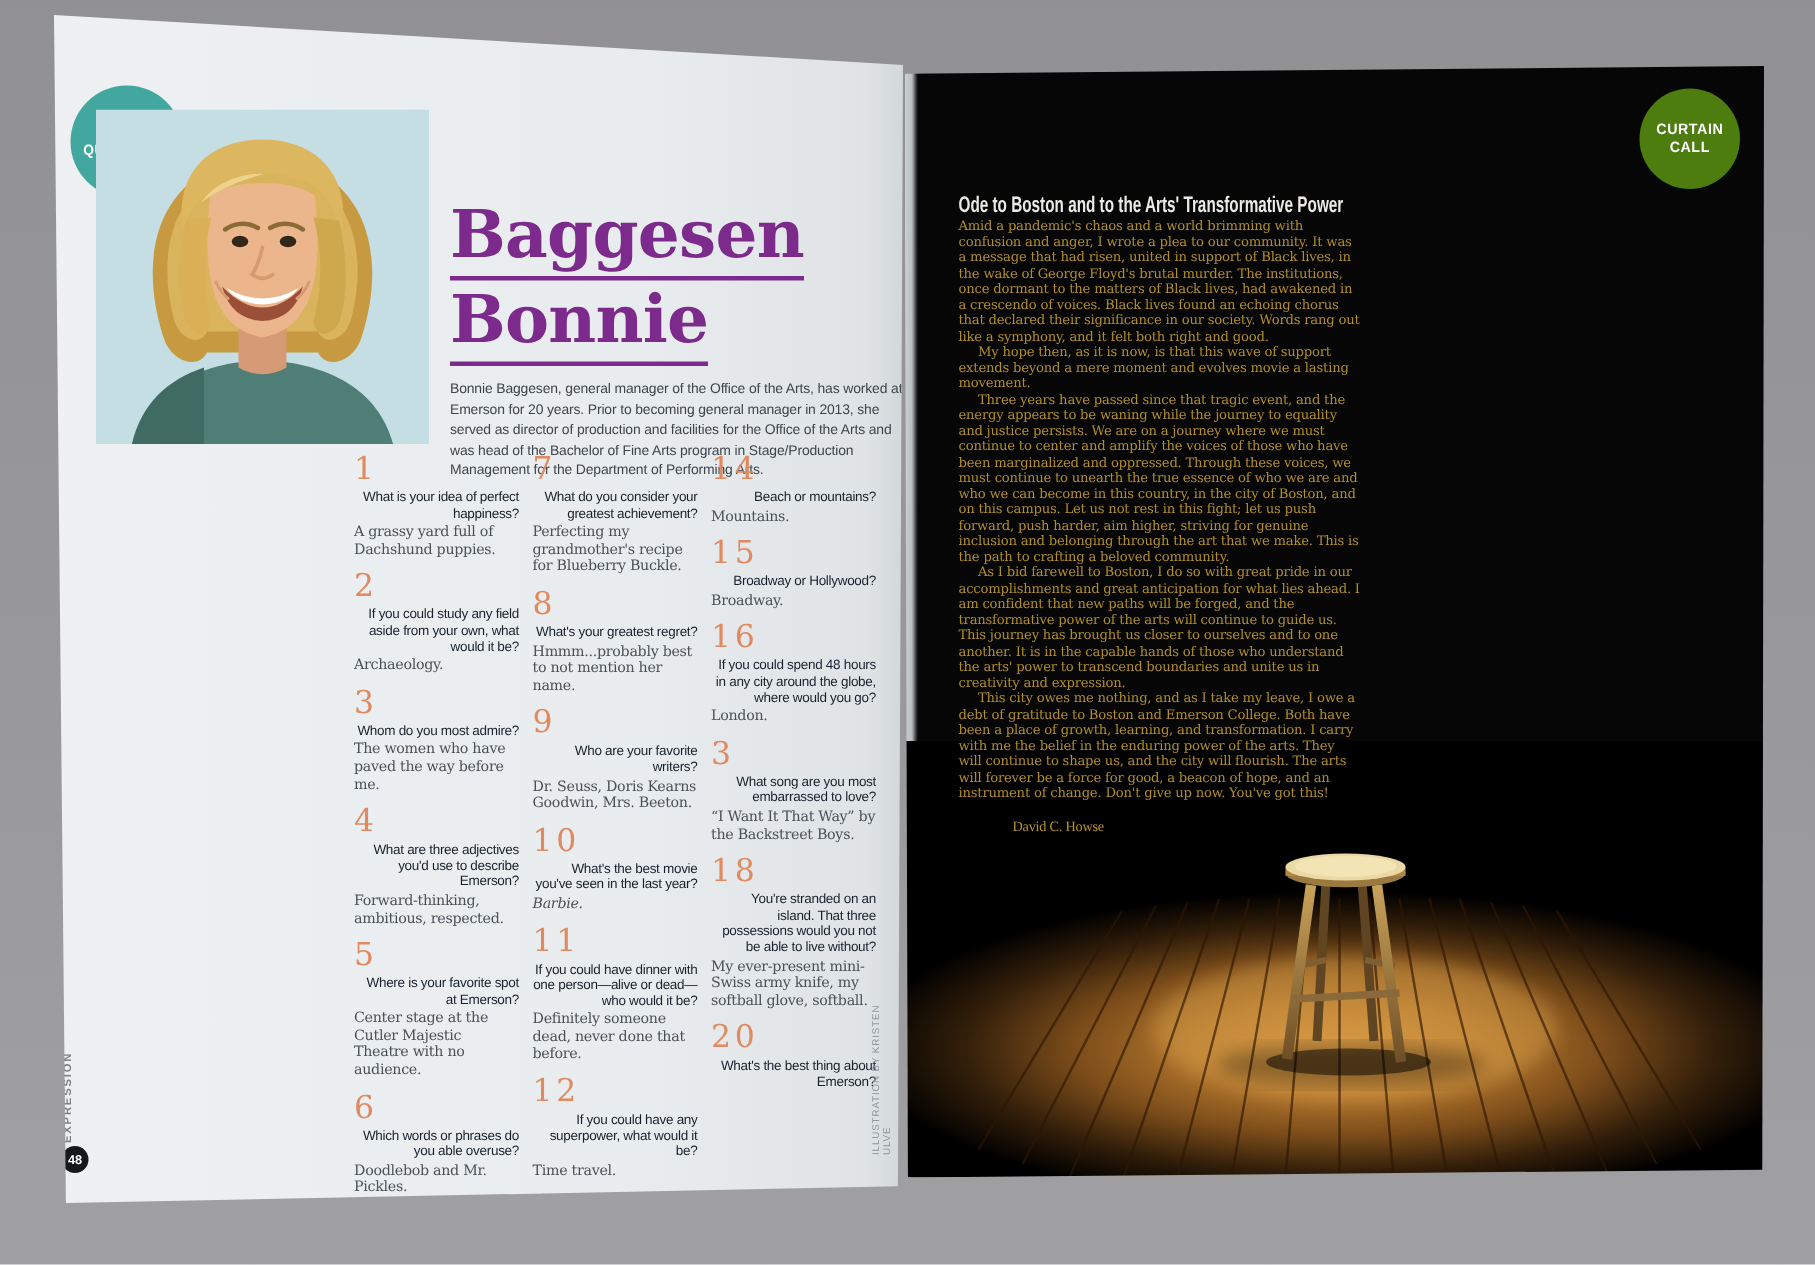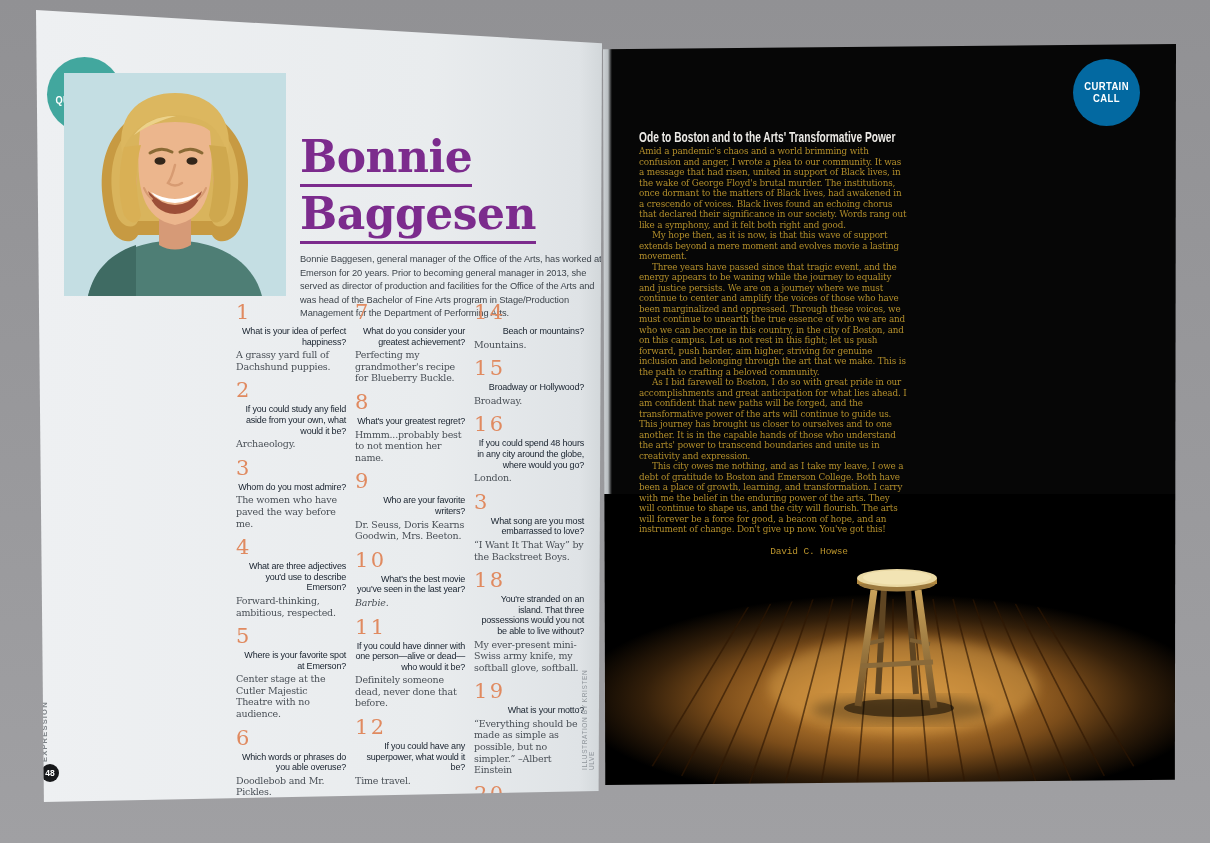--- a/index.html
+++ b/index.html
@@ -54,36 +54,36 @@
   
   .page-right{
     left:603px;top:44px;width:573px;height:741px;background:#060606;
     clip-path:polygon(0% .7%,100% 0%,99.8% 99.3%,.4% 100%);
     filter:drop-shadow(0 6px 8px rgba(0,0,0,.45));
   }
   .spine-sliver{
     position:absolute;left:0;top:0;width:9px;height:100%;
     background:linear-gradient(90deg,#cdd1d4 0%,#b9bec1 55%,#3a3b3c 85%,#060606 100%);
   }
-  .badge-curtain{left:470px;top:15px;width:67px;height:67px;background:#0369a1;z-index:5;}
+  .badge-curtain{left:490px;top:15px;width:67px;height:67px;background:#4d7c0f;z-index:5;}
   .badge-curtain .badge-txt{font-size:10px;line-height:12px;letter-spacing:.4px;transform:scaleX(.95);}
   .headline{
     position:absolute;left:36px;top:84px;color:#eceae6;font-weight:bold;
     font-size:15px;white-space:nowrap;transform:scaleX(.68);transform-origin:0 0;letter-spacing:0;
   }
   .article{
     position:absolute;left:36px;top:102px;width:268px;
     font-family:"DejaVu Serif",serif;font-size:8.8px;line-height:10.5px;
     letter-spacing:-.15px;color:#b28e2b;z-index:4;
   }
   .article p{margin:0;}
   .article p + p{text-indent:13px;}
   .signature{
     position:absolute;left:36px;top:auto;z-index:4;
-    font-family:Liberation Mono, monospace;font-size:9.5px;color:#b9932c;margin-top:12px;position:relative;text-align:center;
+    font-family:Liberation Serif, serif;font-size:9.5px;color:#b9932c;margin-top:12px;position:relative;
   }
   .stage{position:absolute;left:0;top:450px;width:573px;height:291px;z-index:1;}
   .caption{
     position:absolute;left:382px;top:561px;width:174px;z-index:6;
     font-size:9px;line-height:13.2px;letter-spacing:-.1px;color:#adb0b4;
   }
 </style>
 </head>
 <body>
 
@@ -125,22 +125,22 @@
     <path d="M87,119 Q111,133 135,119 Q128,129 111,130 Q94,129 87,119 Z" fill="#ffffff"></path>
     <path d="M80,115 Q83,122 88,126 M142,115 Q139,122 134,126" stroke="#d79b72" stroke-width="2" fill="none" stroke-linecap="round"></path>
 
     <path d="M58,80 C52,38 80,20 111,20 C147,20 170,44 164,82 C156,60 150,52 137,47 C118,40 99,41 84,49 C71,56 63,66 58,80 Z" fill="#dcb75f"></path>
     <path d="M70,62 C80,48 98,42 112,43 C100,46 84,52 70,62 Z" fill="#ecd28a"></path>
     <path d="M60,74 C54,100 54,124 60,142 C67,153 75,151 77,142 C71,116 71,94 77,72 Z" fill="#d9b055"></path>
     <path d="M162,74 C168,100 168,124 162,142 C155,153 147,151 145,142 C151,116 151,94 145,72 Z" fill="#cfa84e"></path>
   </svg>
 
   <div class="title">
+    <span>Baggesen</span>
     <span>Bonnie</span>
-    <span>Baggesen</span>
   </div>
 
   <div class="intro">Bonnie Baggesen, general manager of the Office of the Arts, has worked at Emerson for 20 years. Prior to becoming general manager in 2013, she served as director of production and facilities for the Office of the Arts and was head of the Bachelor of Fine Arts program in Stage/Production Management for the Department of Performing Arts.</div>
 
   <div class="qwrap">
     <div class="qcol">
   <div class="qblock">
     <div class="qnum">1</div>
     <div class="qq">What is your idea of perfect happiness?</div>
     <div class="qa">A grassy yard full of Dachshund puppies.</div>
@@ -242,25 +242,20 @@
     <div class="qq">What song are you most embarrassed to love?</div>
     <div class="qa">“I Want It That Way” by the Backstreet Boys.</div>
   </div>
 
   <div class="qblock">
     <div class="qnum">18</div>
     <div class="qq">You're stranded on an island. That three possessions would you not be able to live without?</div>
     <div class="qa">My ever-present mini-Swiss army knife, my softball glove, softball.</div>
   </div>
 
-  <div class="qblock">
-    <div class="qnum">19</div>
-    <div class="qq">What is your motto?</div>
-    <div class="qa">“Everything should be made as simple as possible, but no simpler.” –Albert Einstein</div>
-  </div>
 
   <div class="qblock">
     <div class="qnum">20</div>
     <div class="qq">What's the best thing about Emerson?</div>
 
   </div>
 </div>
   </div>
 
   <div class="vtext spine-mag">EXPRESSION</div>

